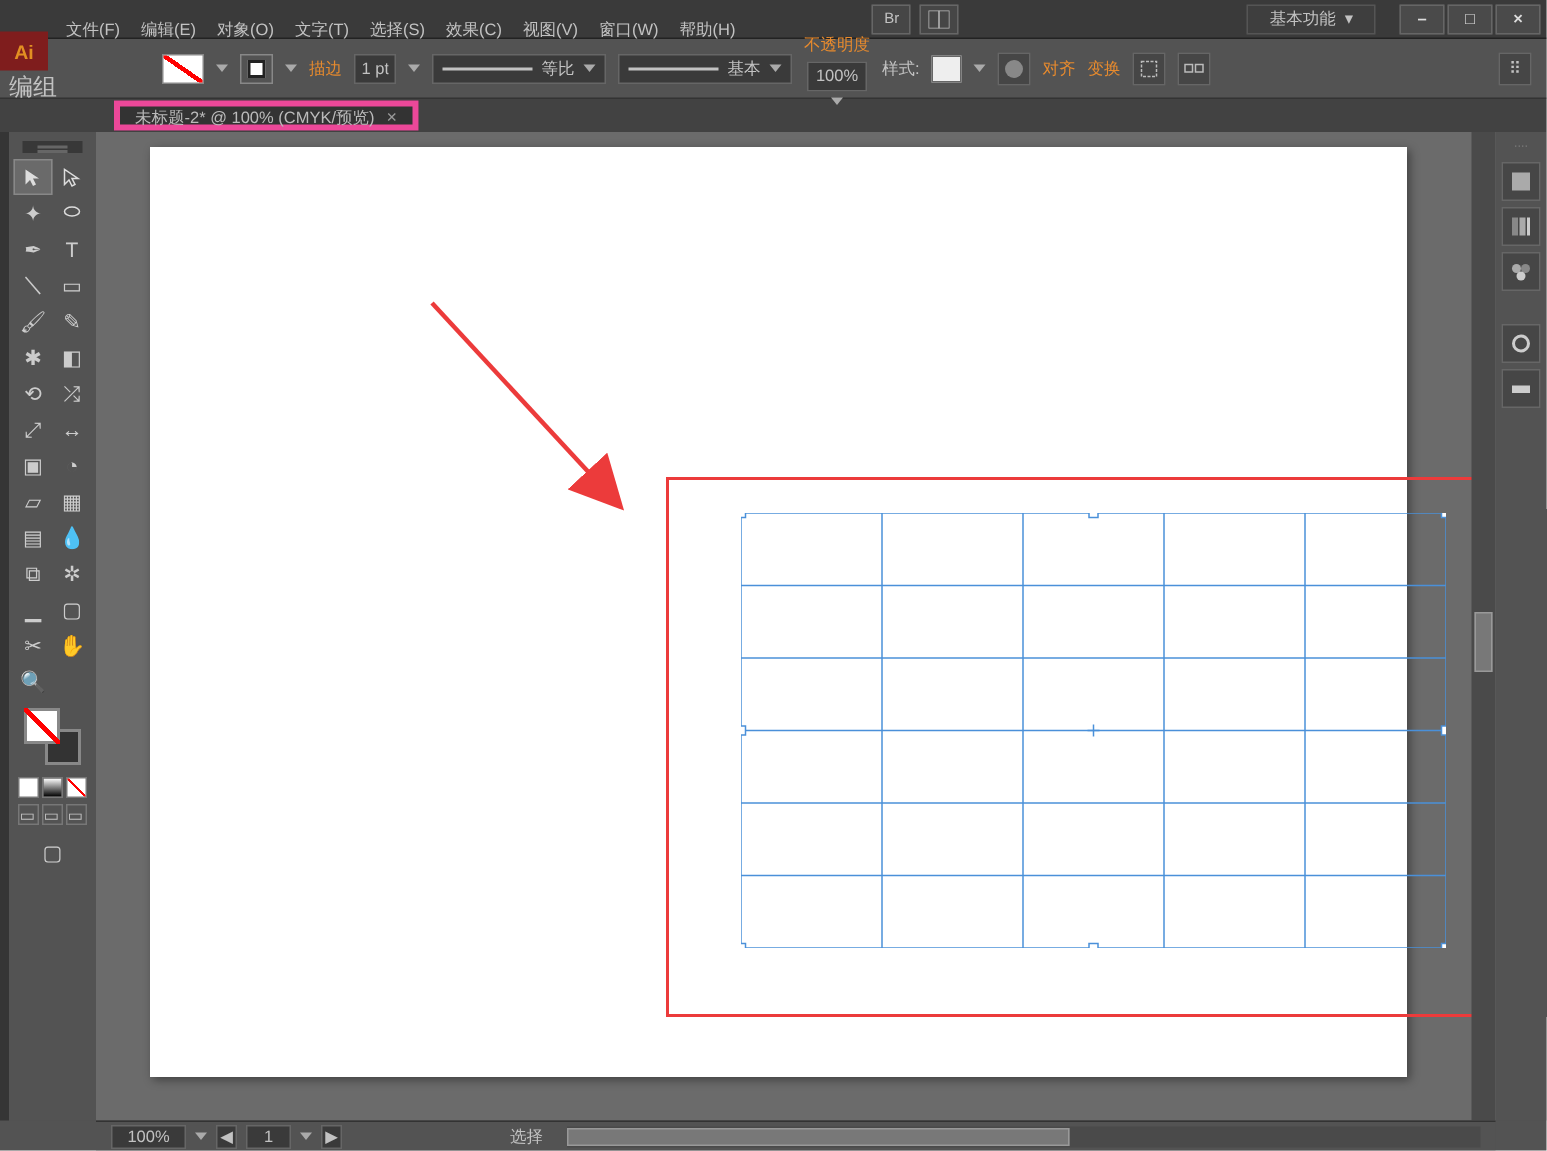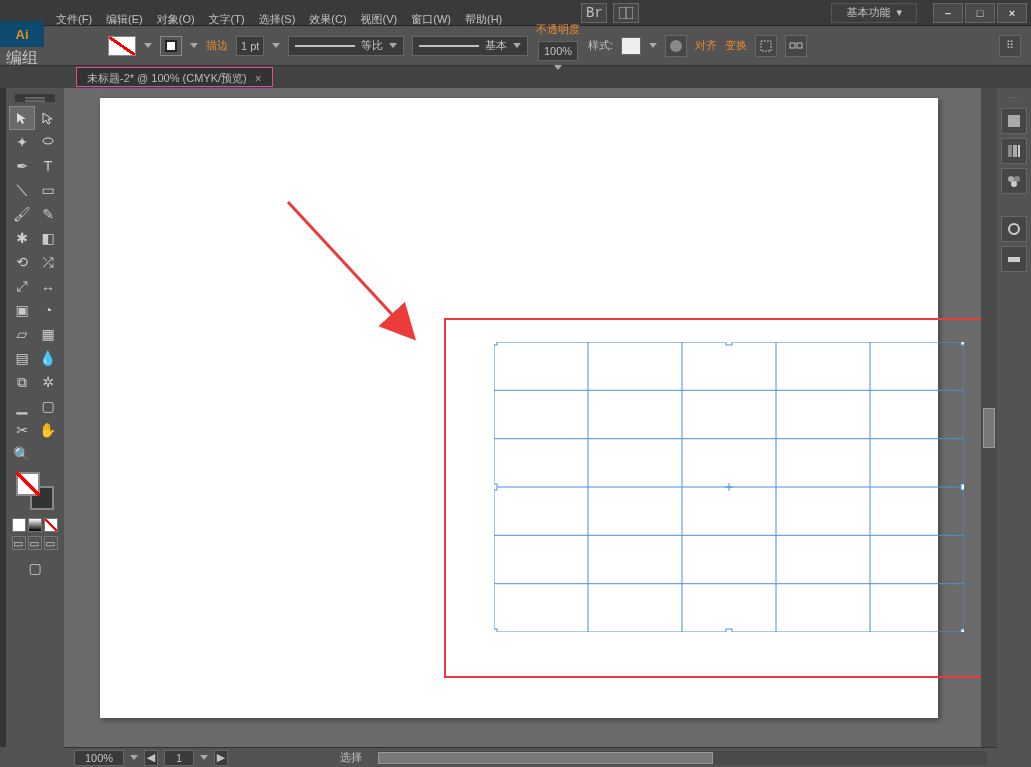--- a/index.html
+++ b/index.html
@@ -1,24 +1,24 @@
 <!DOCTYPE html>
 <html><head>
 <meta charset="utf-8">
 <style>
 * { margin: 0; padding: 0; box-sizing: border-box; font-family: "Microsoft YaHei", "SimSun", sans-serif; }
 body { background: #535353; width: 1031px; height: 767px; overflow: hidden; color: #c2c2c2; font-size: 11px; position: relative; }
 
 
 .titlebar { height: 26px; background: #3a3a3a; display: flex; align-items: center; border-bottom: 1px solid #222; }
-.logo { width: 44px; height: 26px; background: #0c4a6e; display: flex; align-items: center; justify-content: center; color: #e28f22; font-weight: bold; font-size: 13px; margin-top: 43px; }
+.logo { width: 32px; height: 26px; background: #7f1d1d; display: flex; align-items: center; justify-content: center; color: #e28f22; font-weight: bold; font-size: 13px; margin-top: 43px; }
 .menubar { display: flex; gap: 2px; padding-left: 6px; flex: 1; margin-top: 13px; }
 .menu-item { padding: 4px 6px; cursor: pointer; }
 .tb-right { display: flex; align-items: center; gap: 6px; padding-right: 4px; }
-.tb-btn { width: 26px; height: 20px; background: #464646; border: 1px solid #666; display: flex; align-items: center; justify-content: center; cursor: pointer; font-size: 14px; font-family: Liberation Mono, monospace; }
+.tb-btn { width: 26px; height: 20px; background: #464646; border: 1px solid #666; display: flex; align-items: center; justify-content: center; cursor: pointer; font-size: 10px; }
 .workspace-label { padding: 0 14px; height: 20px; display: flex; align-items: center; background: #3e3e3e; border: 1px solid #555; cursor: pointer; }
 .win-btns { display: flex; gap: 2px; margin-left: 10px; }
 .win-btn { width: 30px; height: 20px; background: #4a4a4a; border: 1px solid #666; display: flex; align-items: center; justify-content: center; cursor: pointer; color: #ddd; font-weight: bold; }
 
 
 .controlbar { height: 40px; background: #535353; display: flex; align-items: center; padding: 0 10px; border-bottom: 1px solid #333; gap: 8px; }
 .ctrl-label { color: #c2c2c2; }
 .swatch-none { width: 28px; height: 20px; background: #fff; border: 1px solid #888; position: relative; }
 .swatch-none::after { content: ""; position: absolute; left: 0; top: 0; right: 0; bottom: 0; background: linear-gradient(to top right, transparent 45%, red 45%, red 55%, transparent 55%); }
 .sw-box { width: 22px; height: 20px; border: 1px solid #888; display: flex; align-items: center; justify-content: center; }
@@ -30,21 +30,21 @@
 .opacity-box { display: flex; align-items: center; gap: 4px; flex-direction: column; }
 .opacity-input { width: 40px; height: 20px; background: #3a3a3a; border: 1px solid #666; color: #c2c2c2; text-align: center; font-size: 11px; }
 .sm-swatch { width: 20px; height: 18px; background: #eee; border: 1px solid #666; }
 .icon-btn { width: 22px; height: 22px; background: #464646; border: 1px solid #666; display: flex; align-items: center; justify-content: center; cursor: pointer; }
 
 
 .mode-label { position: absolute; left: 6px; top: 48px; font-size: 16px; }
 
 
 .doctab-bar { height: 22px; background: #424242; display: flex; align-items: center; padding-left: 76px; }
-.doctab { height: 20px; background: #333; border: 1px solid #ec4899; padding: 0 10px 0 10px; display: flex; align-items: flex-end; gap: 8px; font-size: 11px; color: #bbb; cursor: pointer; }
+.doctab { height: 20px; background: #333; border: 4px solid #ec4899; padding: 0 10px 0 10px; display: flex; align-items: flex-start; gap: 8px; font-size: 11px; color: #bbb; cursor: pointer; }
 .tab-close { font-size: 12px; color: #999; cursor: pointer; }
 
 
 .main { position: absolute; top: 88px; left: 0; right: 0; bottom: 20px; display: flex; }
 .toolbox-wrap { width: 64px; background: #535353; display: flex; }
 .toolbox-handle { width: 6px; background: #353535; }
 .toolbox { flex: 1; background: #535353; display: flex; flex-direction: column; align-items: center; padding-top: 6px; }
 .tool-grip { width: 40px; height: 8px; background: #383838; margin-bottom: 4px; display:flex; align-items:center; justify-content:center; }
 .tool-grip::before { content:""; width:20px; height:2px; background:#666; box-shadow: 0 3px 0 #666; }
 .tool-row { display: flex; }

